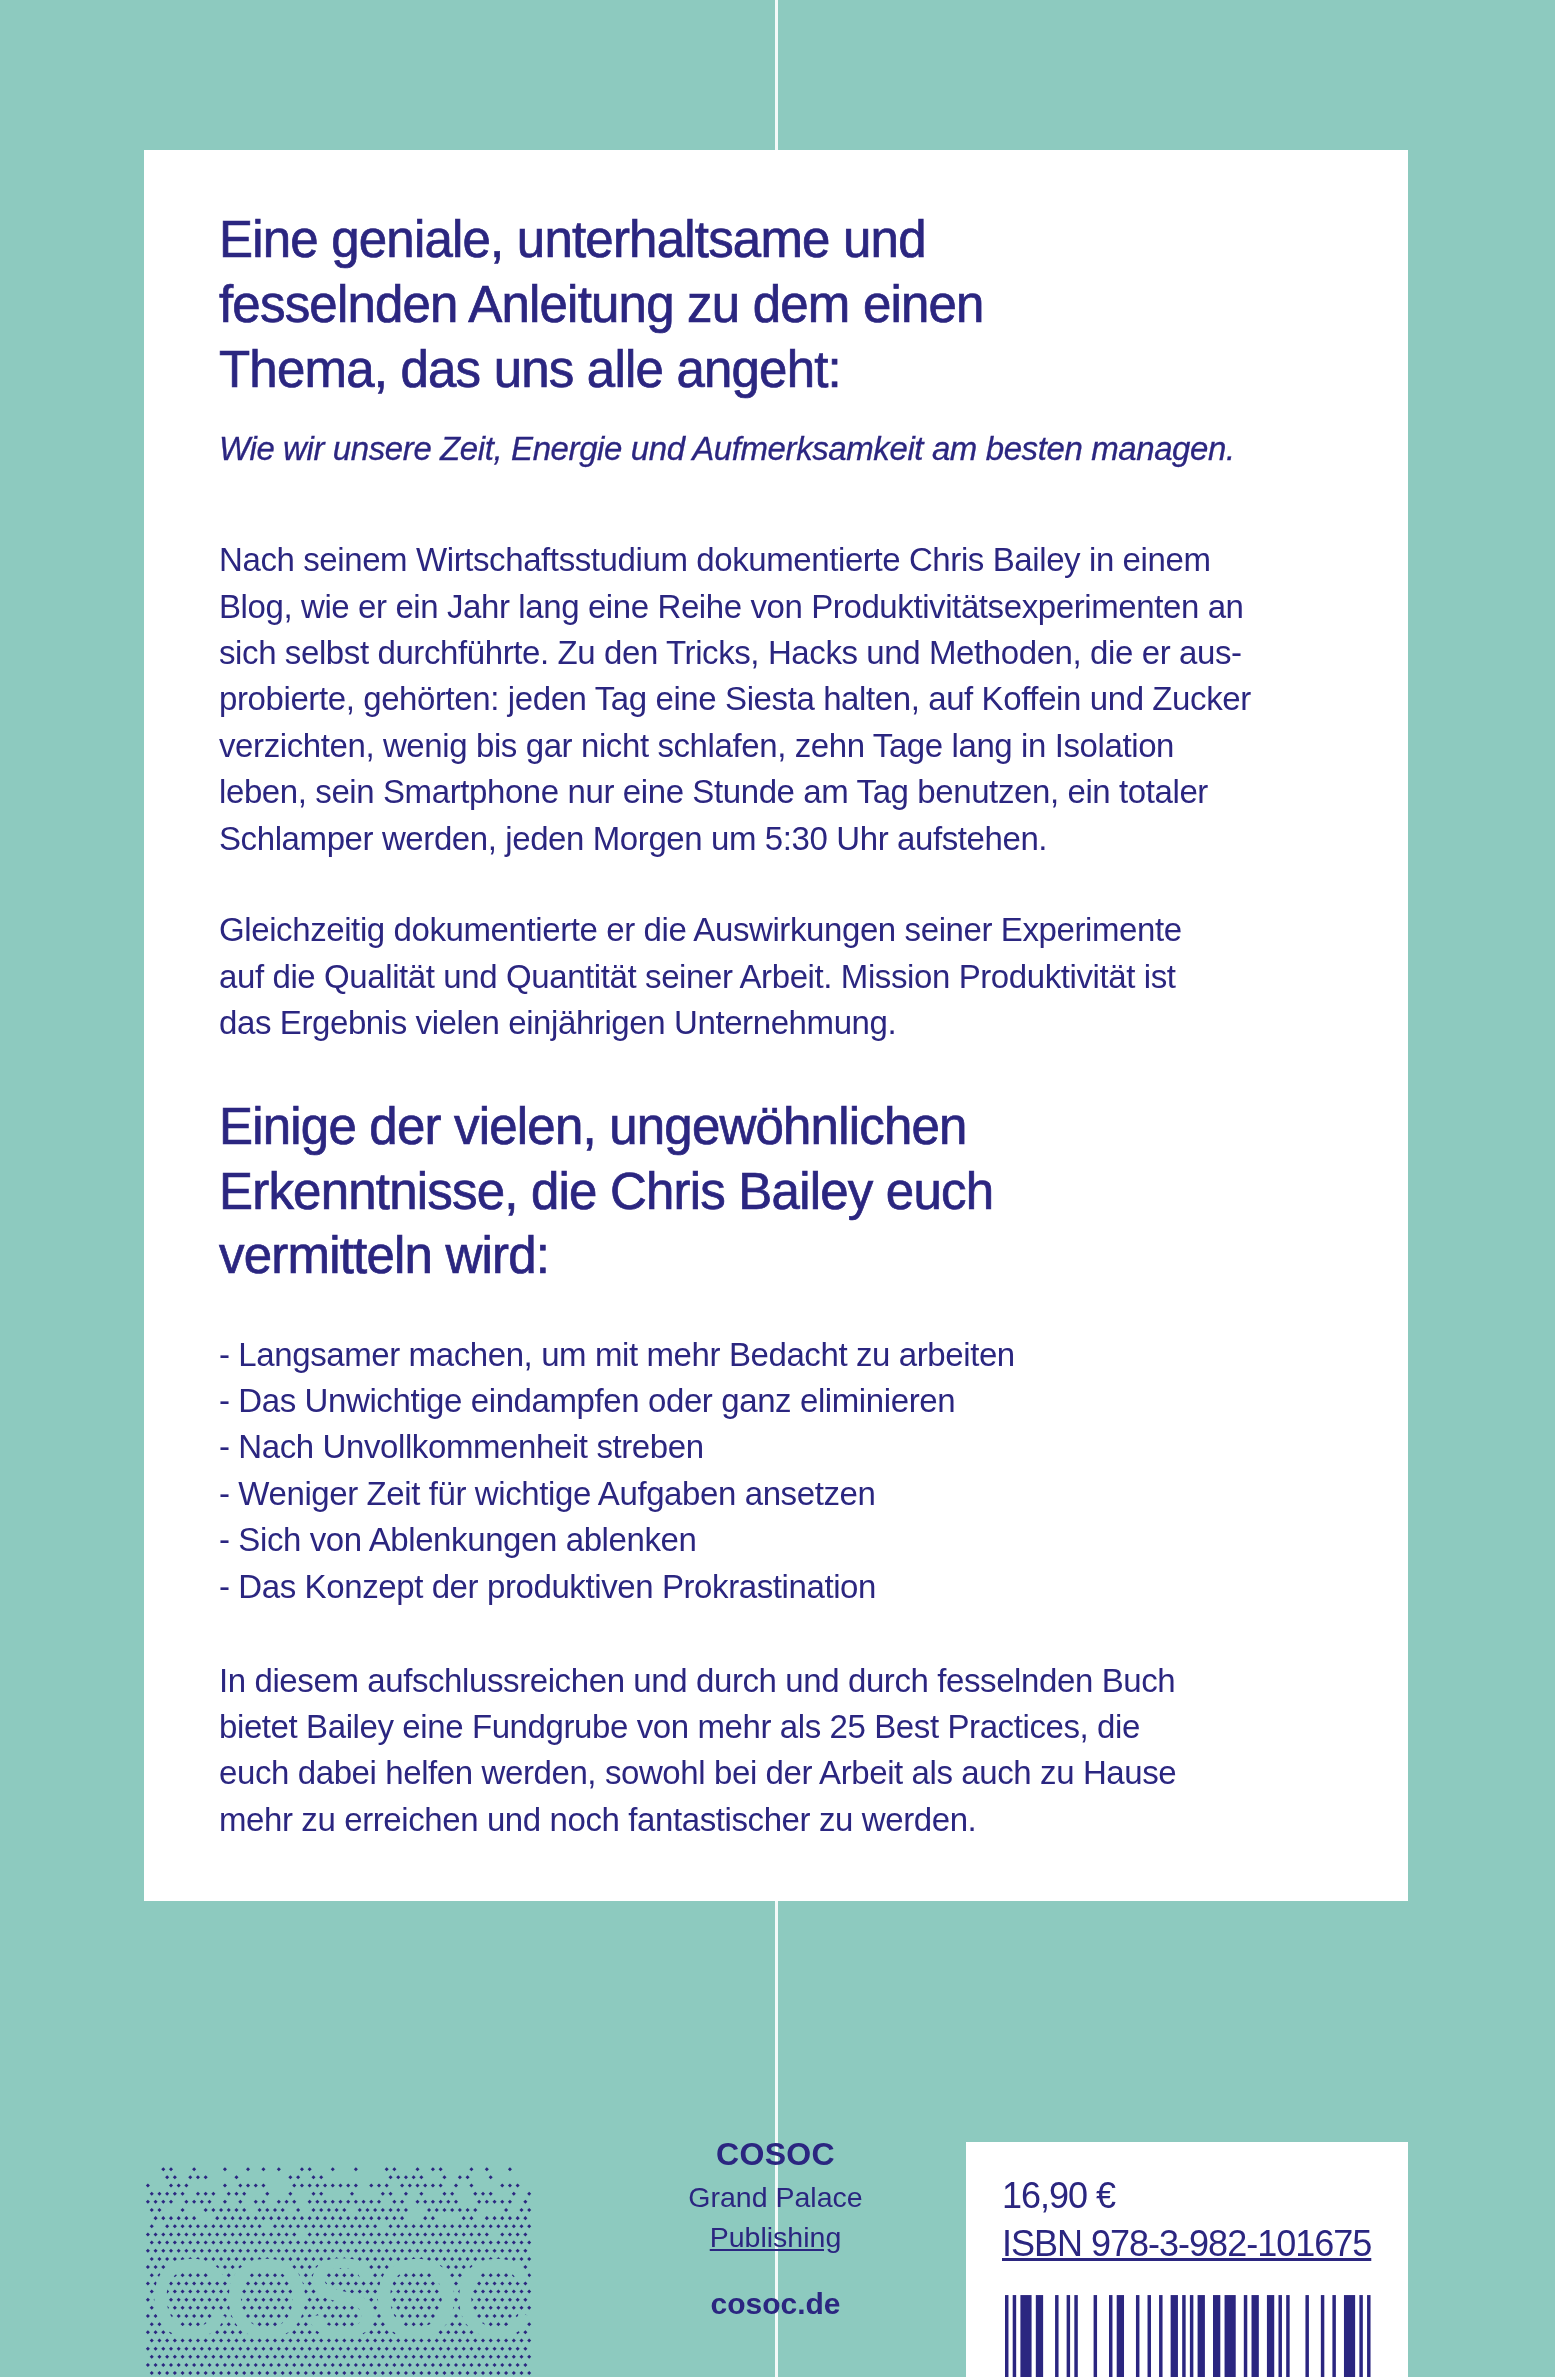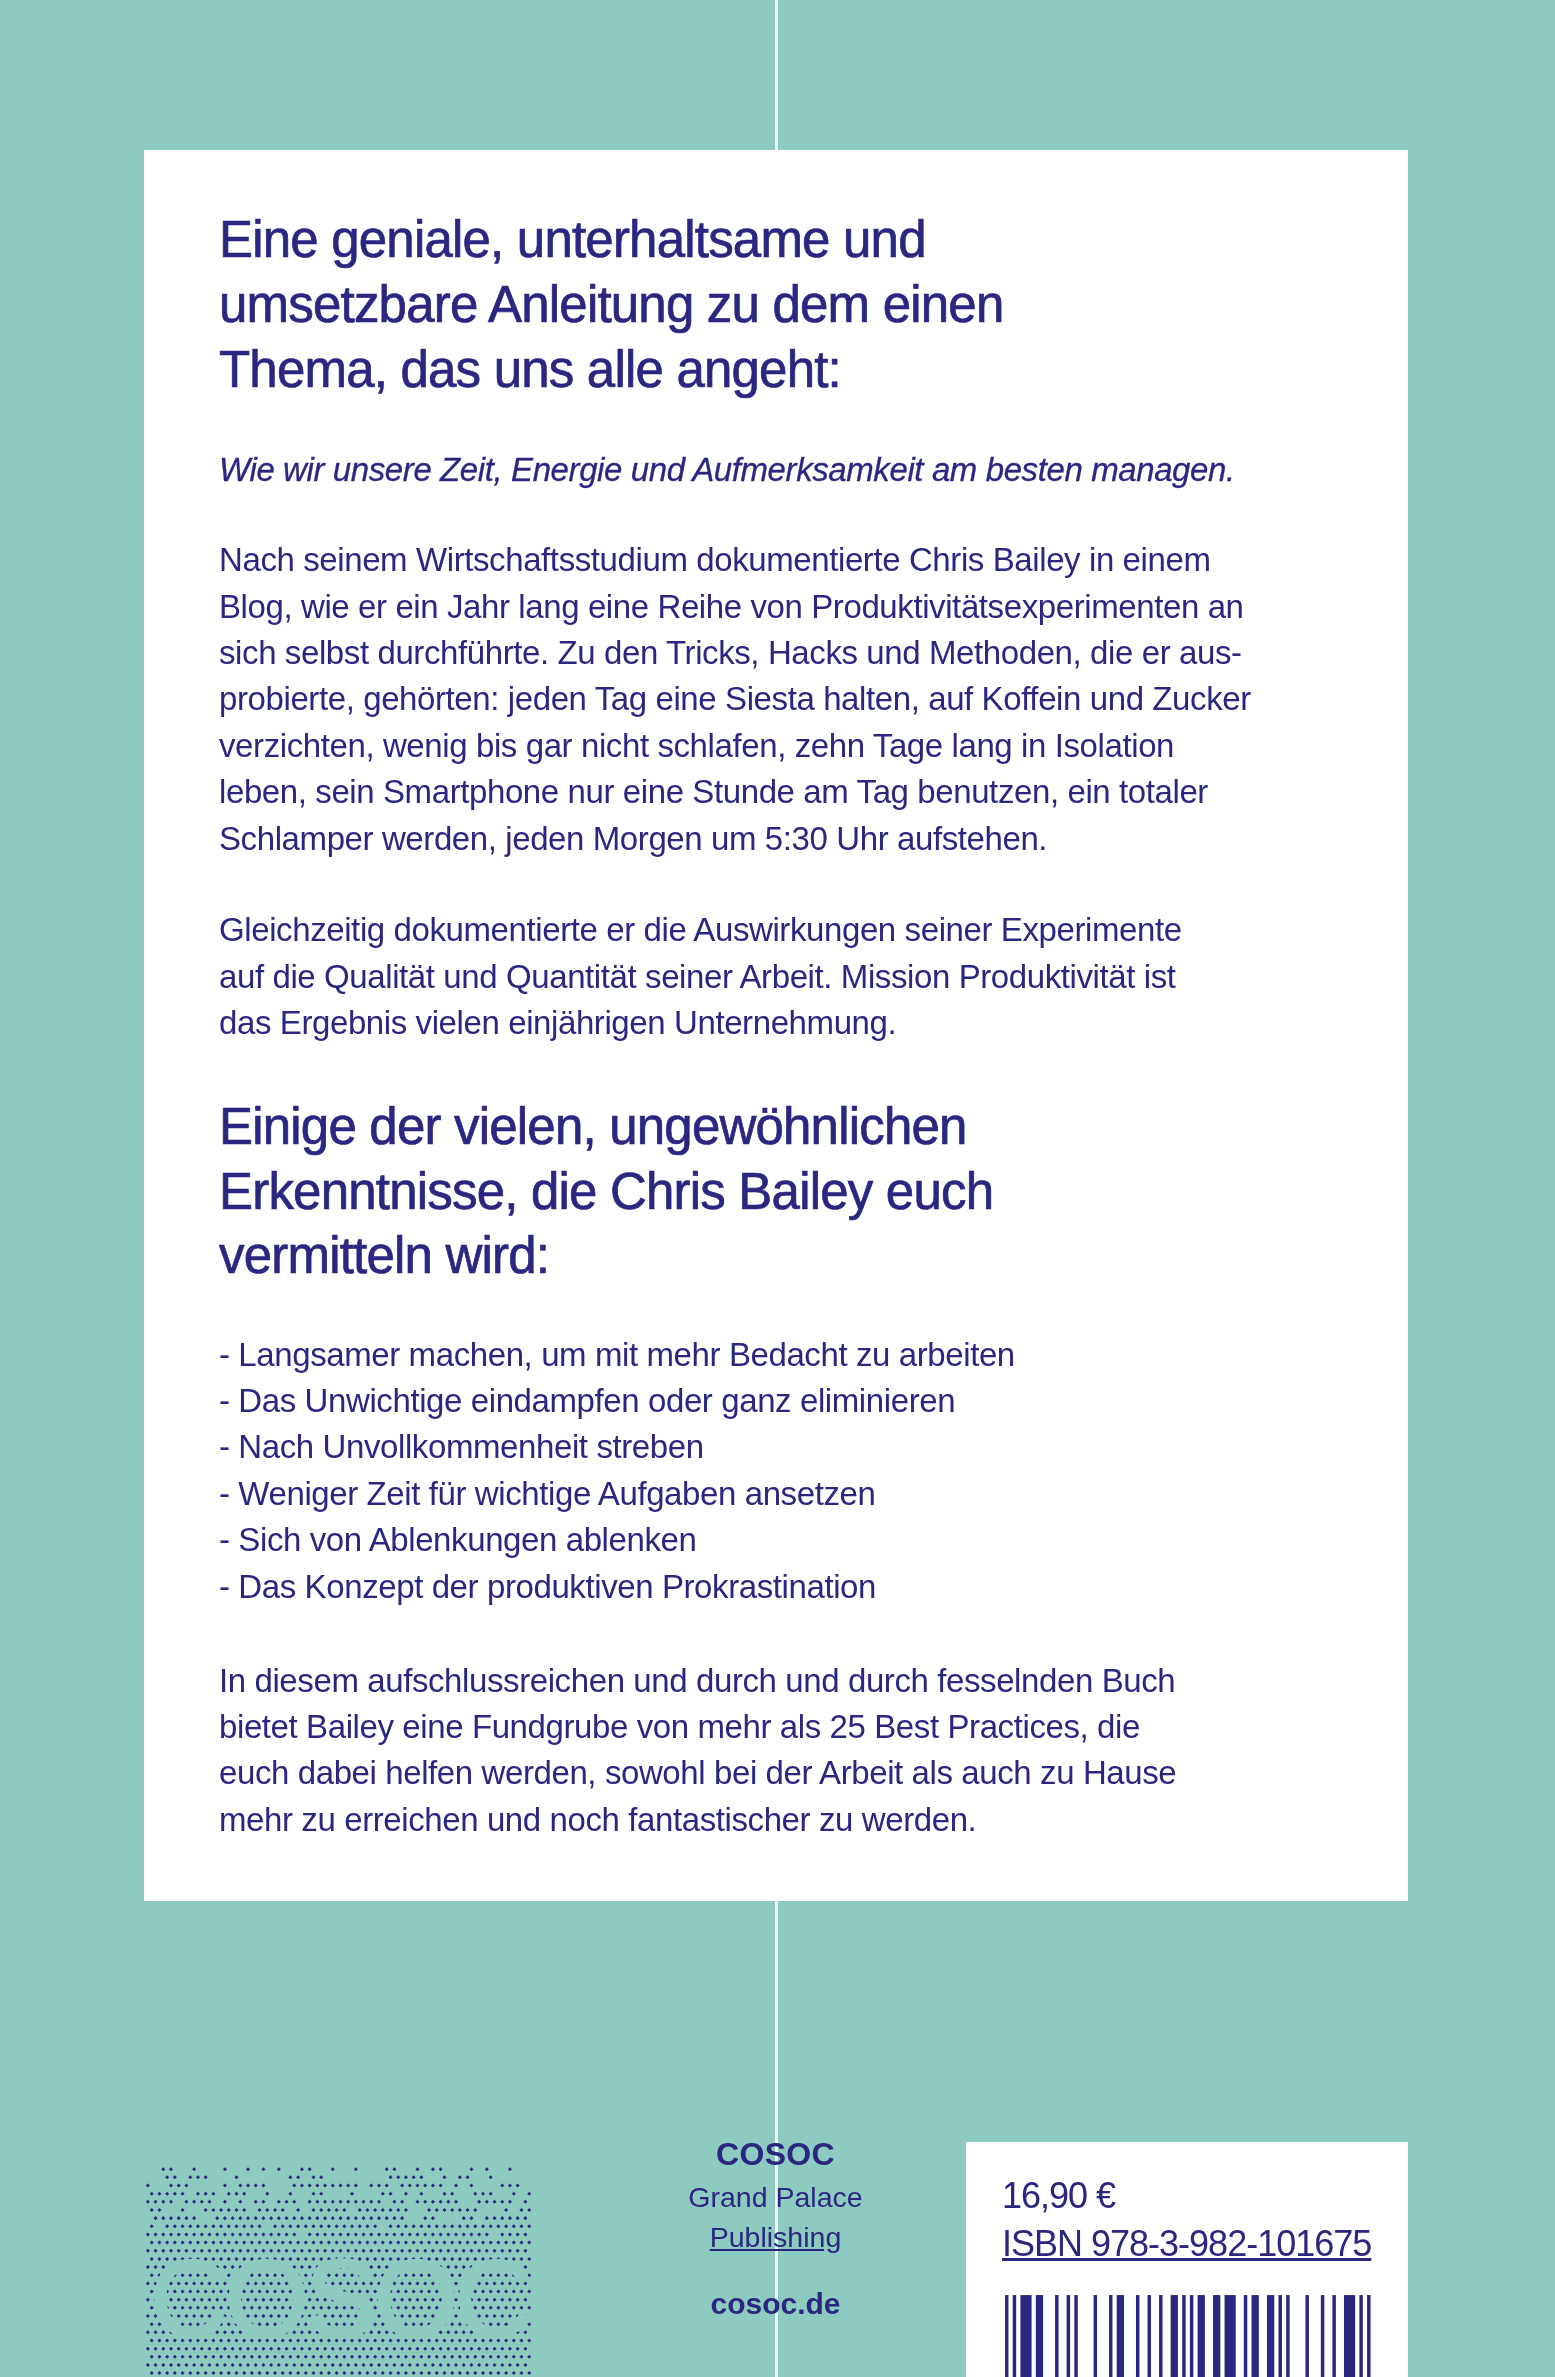--- a/index.html
+++ b/index.html
@@ -56,25 +56,25 @@
   </style>
 </head>
 <body>
 
 <div class="spine-line"></div>
 
 <div class="panel"></div>
 
 <div>
   <div class="t h1line" style="top:207px">Eine geniale, unterhaltsame und</div>
-  <div class="t h1line" style="top:272px">umsetzbare Anleitung zu dem einen</div>
+  <div class="t h1line" style="top:272px">fesselnden Anleitung zu dem einen</div>
   <div class="t h1line" style="top:337px">Thema, das uns alle angeht:</div>
 </div>
 
-<div class="t body-line italic-line" style="top:447px">Wie wir unsere Zeit, Energie und Aufmerksamkeit am besten managen.</div>
+<div class="t body-line italic-line" style="top:426px">Wie wir unsere Zeit, Energie und Aufmerksamkeit am besten managen.</div>
 
 <div>
   <div class="t body-line" style="top:537px">Nach seinem Wirtschaftsstudium dokumentierte Chris Bailey in einem</div>
   <div class="t body-line" style="top:584px">Blog, wie er ein Jahr lang eine Reihe von Produktivitätsexperimenten an</div>
   <div class="t body-line" style="top:630px">sich selbst durchführte. Zu den Tricks, Hacks und Methoden, die er aus-</div>
   <div class="t body-line" style="top:676px">probierte, gehörten: jeden Tag eine Siesta halten, auf Koffein und Zucker</div>
   <div class="t body-line" style="top:723px">verzichten, wenig bis gar nicht schlafen, zehn Tage lang in Isolation</div>
   <div class="t body-line" style="top:769px">leben, sein Smartphone nur eine Stunde am Tag benutzen, ein totaler</div>
   <div class="t body-line" style="top:816px">Schlamper werden, jeden Morgen um 5:30 Uhr aufstehen.</div>
 </div>

